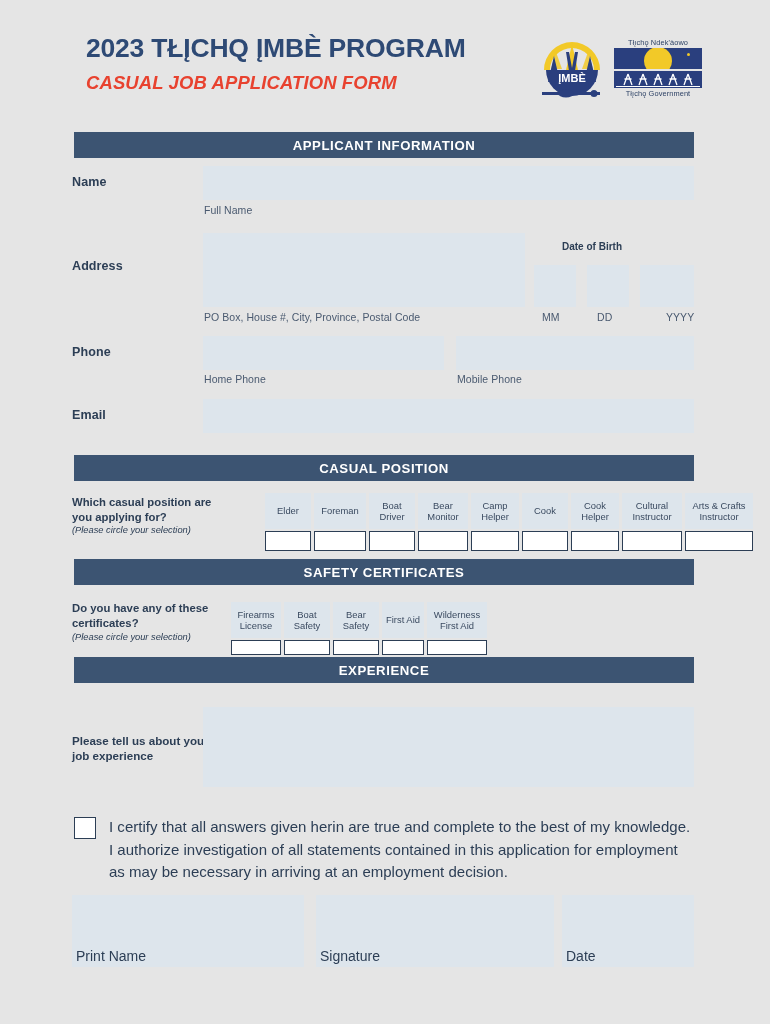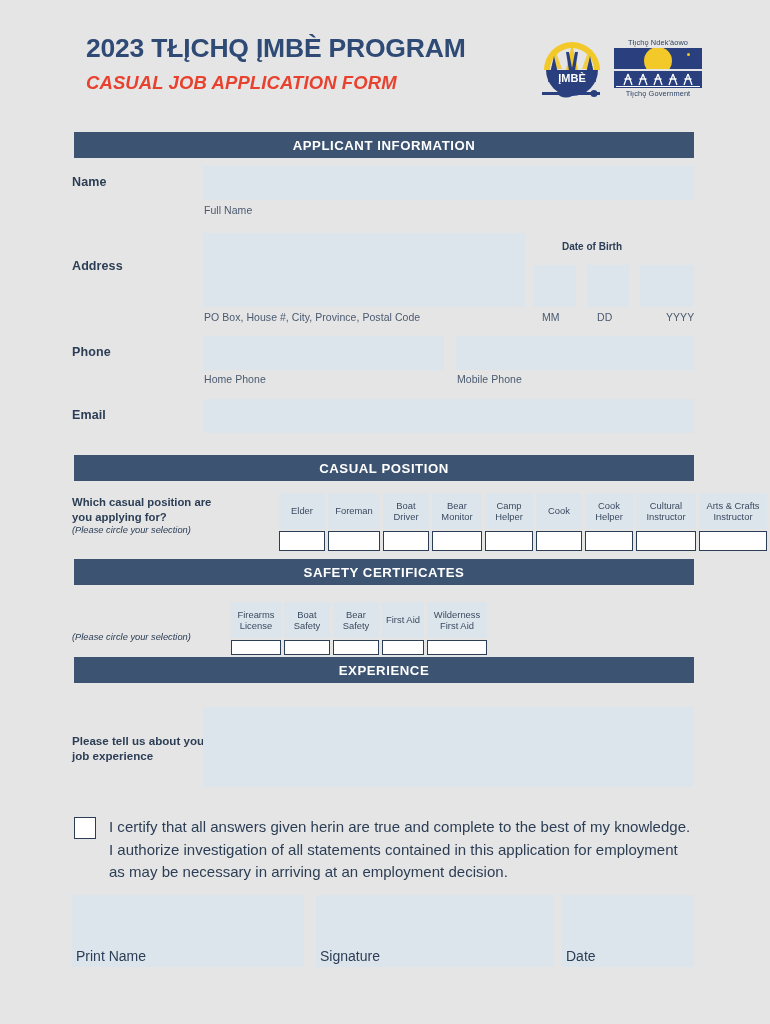--- a/index.html
+++ b/index.html
@@ -328,21 +328,21 @@
   <div class="hint" style="left:204px; top:373px;">Home Phone</div>
   <div class="hint" style="left:457px; top:373px;">Mobile Phone</div>
 
   <div class="flabel" style="left:72px; top:408px;">Email</div>
   <div class="field" style="left:203px; top:399px; width:491px; height:34px;"></div>
 
   <div class="bar" style="top:455px;">CASUAL POSITION</div>
 
   <div class="qlabel" style="left:72px; top:495px;">Which casual position are you applying for?</div>
   <div class="qnote" style="left:72px; top:525px;">(Please circle your selection)</div>
-  <div class="opt-row" id="position-row" style="left:247px; top:493px;padding-left:32px;">
+  <div class="opt-row" id="position-row" style="left:233px; top:493px;padding-left:32px;">
       <div class="opt" style="width: 46px;">
         <div class="opt-cap" style="height: 36px;">Elder</div>
         <div class="opt-box" style="height: 20px;"></div>
       </div>
       <div class="opt" style="width: 52px;">
         <div class="opt-cap" style="height: 36px;">Foreman</div>
         <div class="opt-box" style="height: 20px;"></div>
       </div>
       <div class="opt" style="width: 46px;">
         <div class="opt-cap" style="height: 36px;">Boat Driver</div>
@@ -369,20 +369,21 @@
         <div class="opt-box" style="height: 20px;"></div>
       </div>
       <div class="opt" style="width: 68px;">
         <div class="opt-cap" style="height: 36px;">Arts &amp; Crafts Instructor</div>
         <div class="opt-box" style="height: 20px;"></div>
       </div>
     </div>
 
   <div class="bar" style="top:559px;">SAFETY CERTIFICATES</div>
 
+  <div class="qlabel" style="left:72px; top:601px;">Do you have any of these certificates?</div>
   <div class="qnote" style="left:72px; top:632px;">(Please circle your selection)</div>
   <div class="opt-row" id="cert-row" style="left:231px; top:602px;">
       <div class="opt" style="width: 50px;">
         <div class="opt-cap" style="height: 36px;">Firearms License</div>
         <div class="opt-box" style="height: 15px;"></div>
       </div>
       <div class="opt" style="width: 46px;">
         <div class="opt-cap" style="height: 36px;">Boat Safety</div>
         <div class="opt-box" style="height: 15px;"></div>
       </div>

